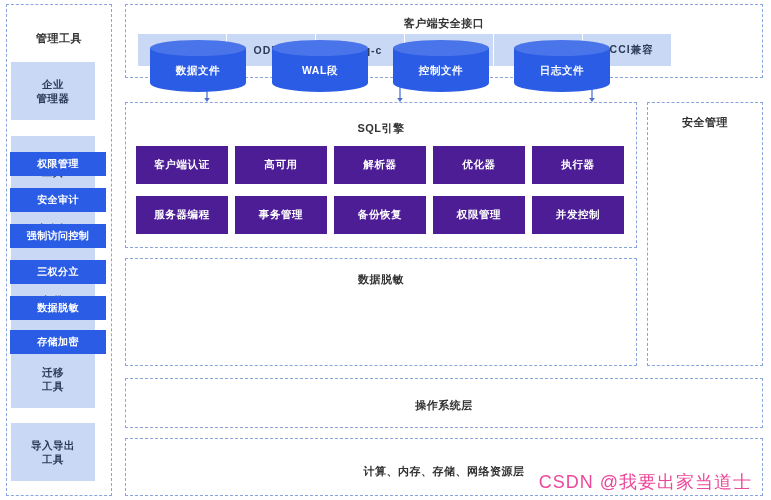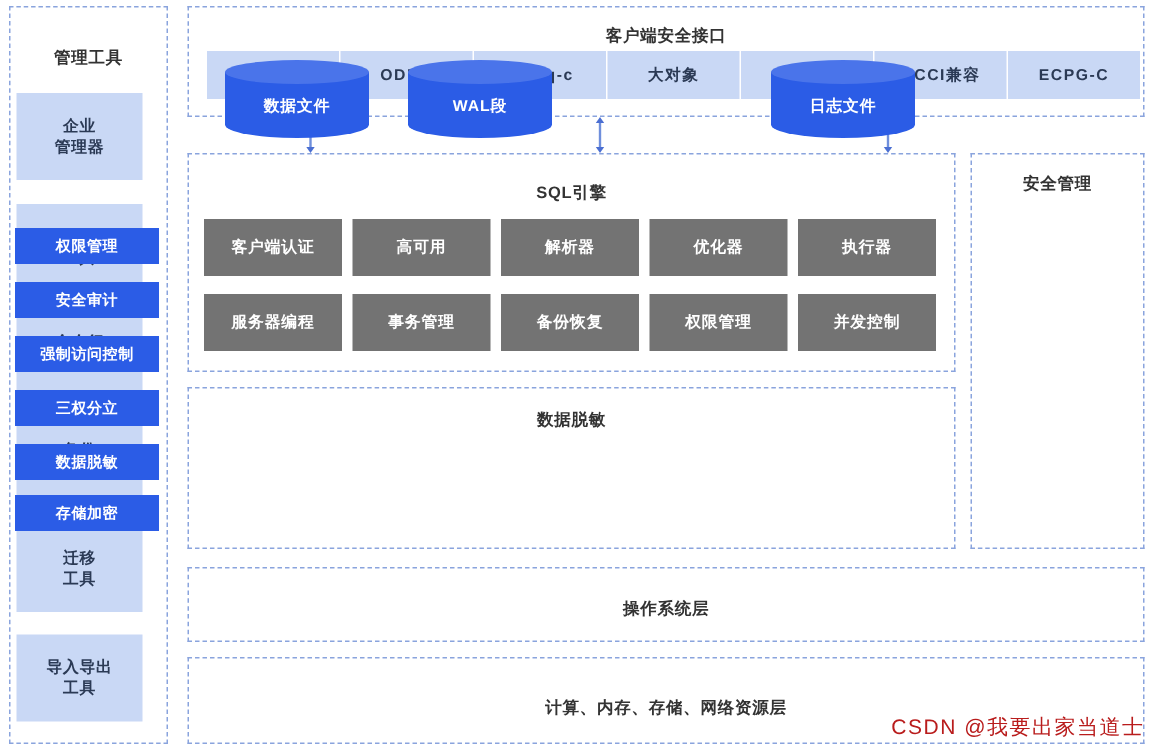--- a/index.html
+++ b/index.html
@@ -80,21 +80,21 @@
   }
 
   
   #sql-panel{
     left:125px;top:102px;width:512px;height:146px;
   }
   #sql-title{top:18px;}
   .sql-box{
     position:absolute;
     height:38px;width:92px;
-    background:#737373;
+    background:#4c1d95;
     color:#ffffff;
     font-size:10.5px;
     font-weight:bold;
     display:flex;align-items:center;justify-content:center;
     letter-spacing:.6px;
     box-sizing:border-box;
   }
 
   
   #storage-panel{
@@ -153,23 +153,23 @@
     background:#2b5ce6;color:#fff;
     font-size:10px;font-weight:bold;
     display:flex;align-items:center;justify-content:center;
     letter-spacing:.4px;
     box-sizing:border-box;
   }
 
   
   #watermark{
     position:absolute;
-    right:8px;bottom:6px;
-    font-size:14px;
-    color:#b91c1c;
+    right:19px;bottom:6px;
+    font-size:18px;
+    color:#ec4899;
     letter-spacing:1px;
     user-select:none;
     white-space:nowrap;
   }
 </style>
 </head>
 <body>
 
 <div id="canvas">
 
@@ -210,23 +210,20 @@
     <span>Libpq-c</span>
   </div>
   <div class="iface-box" style="left:405px;width:88px;">
     <span>大对象</span>
   </div>
   <div class="iface-box" style="left:494px;width:88px;">
     <span>OCI兼容</span>
   </div>
   <div class="iface-box" style="left:583px;width:88px;">
     <span>OCCI兼容</span>
-  </div>
-  <div class="iface-box" style="left:672px;width:88px;">
-    <span>ECPG-C</span>
   </div>
 
   <svg class="connector" style="left:203px;top:78px;" viewBox="0 0 8 24">
     <line x1="4" y1="2" x2="4" y2="22" stroke="#6f8fdc" stroke-width="1.6"></line>
     <polygon points="4,0 1.2,4 6.8,4" fill="#4b6fd2"></polygon>
     <polygon points="4,24 1.2,20 6.8,20" fill="#4b6fd2"></polygon>
   </svg>
   <svg class="connector" style="left:396px;top:78px;" viewBox="0 0 8 24">
     <line x1="4" y1="2" x2="4" y2="22" stroke="#6f8fdc" stroke-width="1.6"></line>
     <polygon points="4,0 1.2,4 6.8,4" fill="#4b6fd2"></polygon>
@@ -281,20 +278,25 @@
   <div class="cyl" style="left:150px;">
     <div class="body"></div>
     <div class="top"></div>
     <div class="label">数据文件</div>
   </div>
   <div class="cyl" style="left:272px;">
     <div class="body"></div>
     <div class="top"></div>
     <div class="label">WAL段</div>
   </div>
+  <div class="cyl" style="left:393px;">
+    <div class="body"></div>
+    <div class="top"></div>
+    <div class="label">控制文件</div>
+  </div>
   <div class="cyl" style="left:514px;">
     <div class="body"></div>
     <div class="top"></div>
     <div class="label">日志文件</div>
   </div>
 
   <div class="panel" id="os-panel">
     <div class="layer-title" id="os-title">操作系统层</div>
   </div>
 

